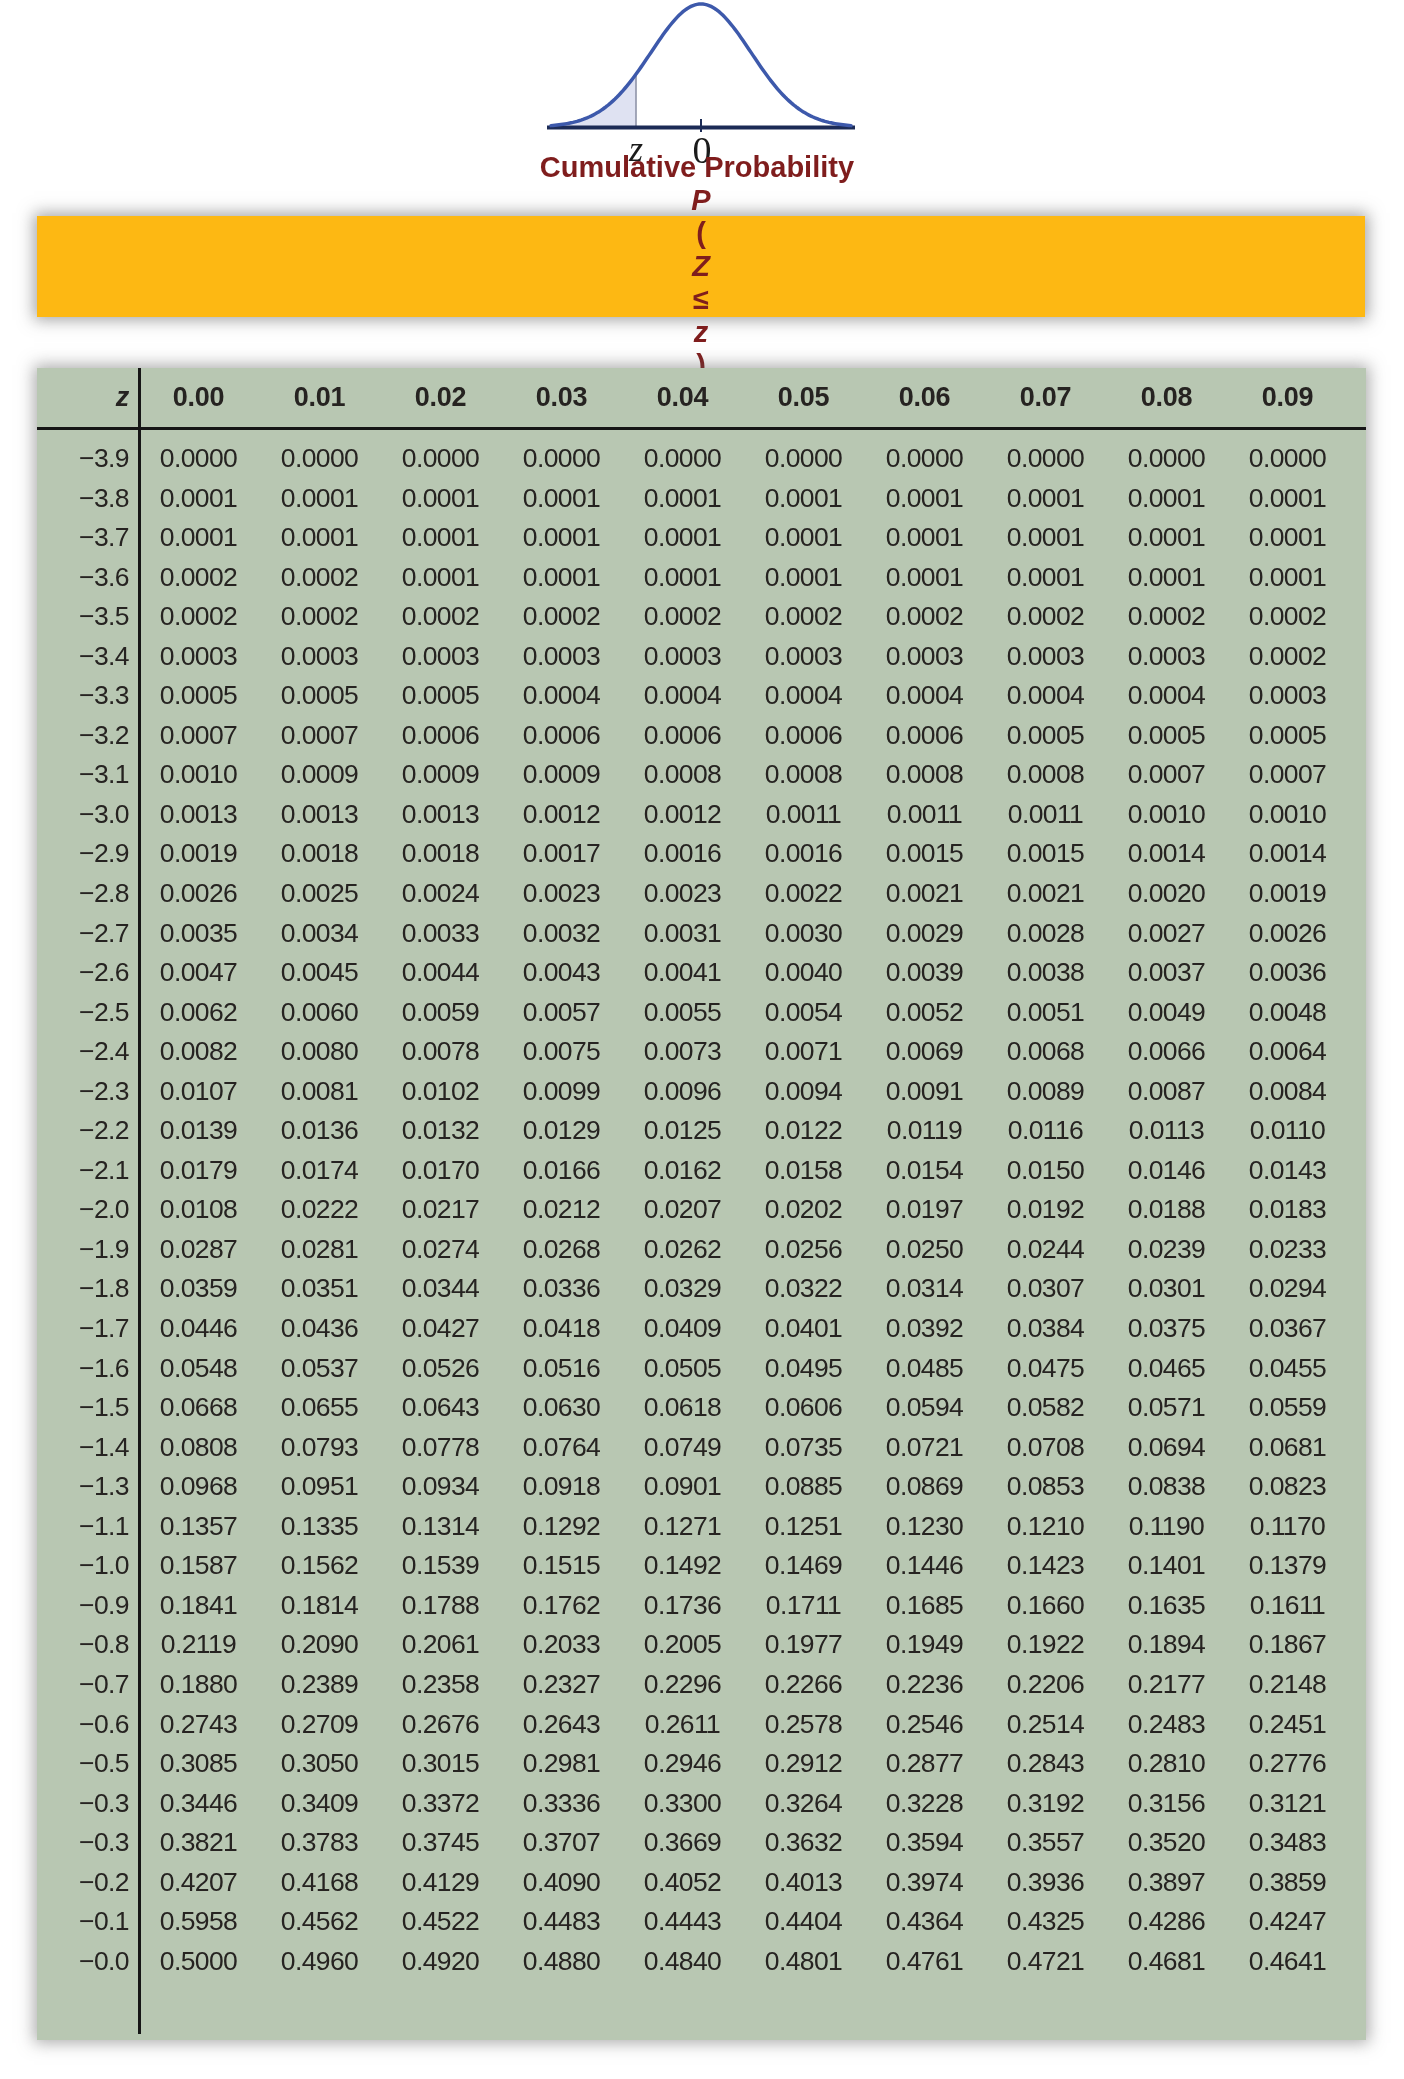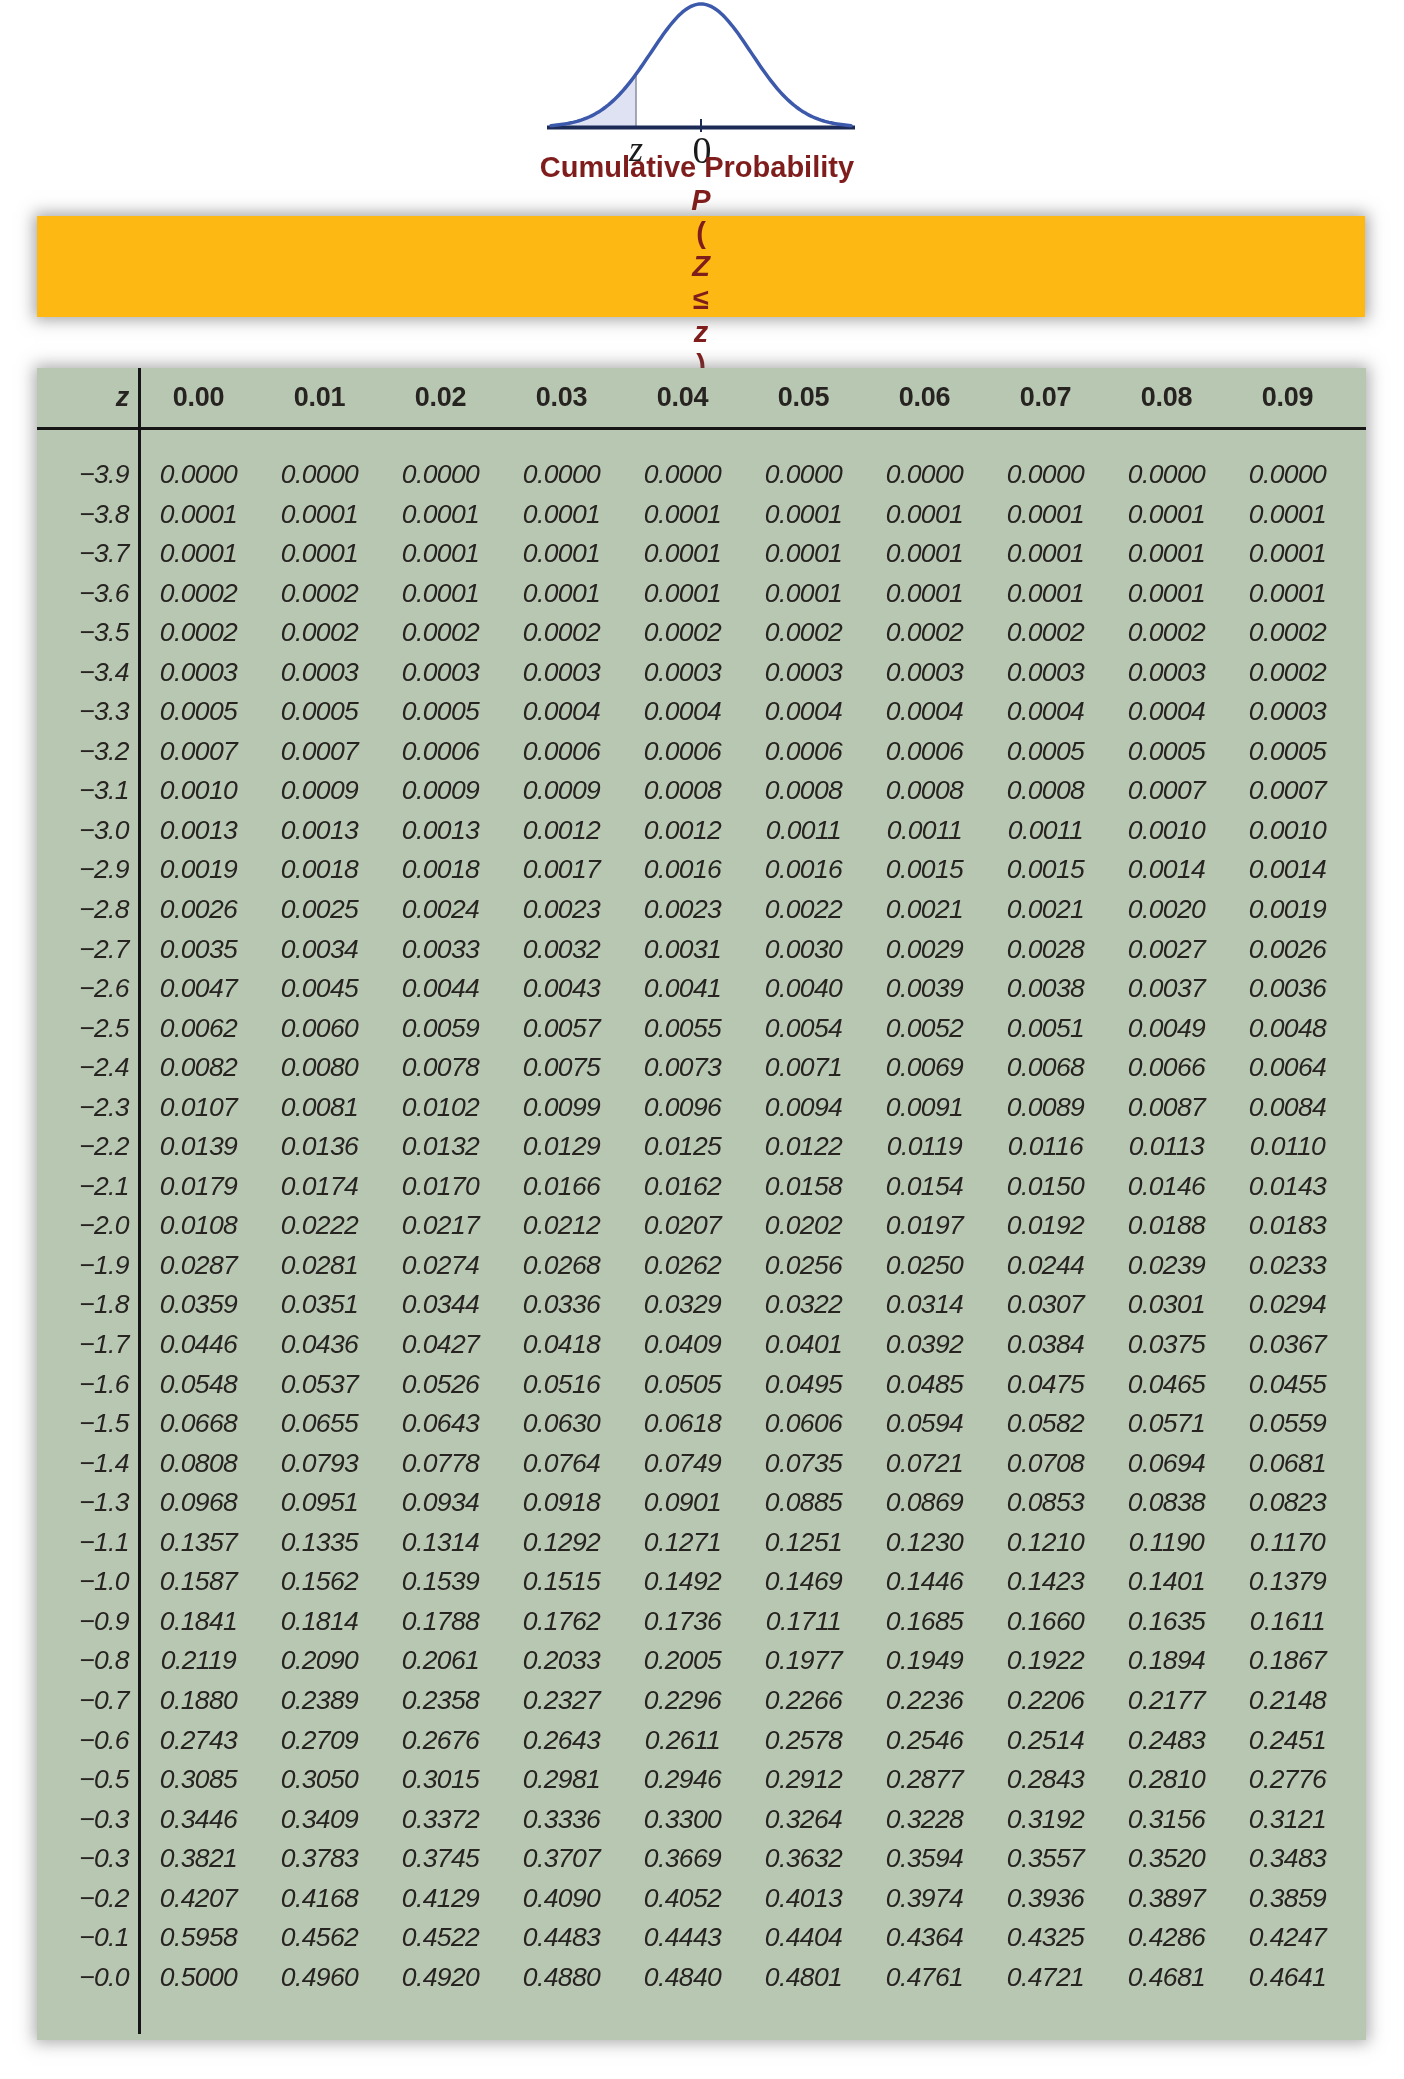--- a/index.html
+++ b/index.html
@@ -62,22 +62,21 @@
     align-items: center;
     font-weight: bold;
     font-size: 27px;
     letter-spacing: -0.3px;
   }
   #header-rule {
     height: 3px;
     background: #161616;
   }
   #tbody {
-    padding-top: 25px;
-    font-style: italic;
+    padding-top: 9px;
   }
   .trow {
     display: flex;
     height: 39.55px;
     line-height: 39.55px;
     font-size: 26.5px;
     letter-spacing: -0.6px;
   }
   .zcell {
     flex: 0 0 92px;

